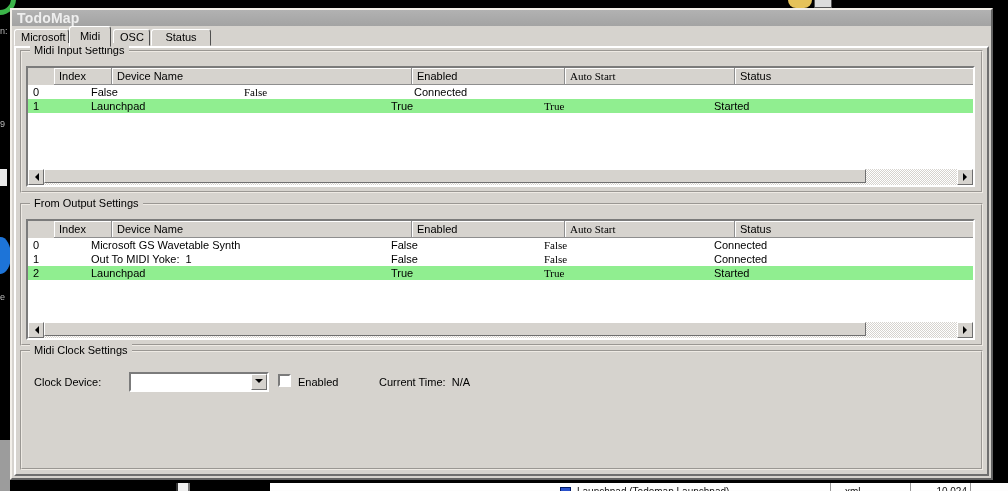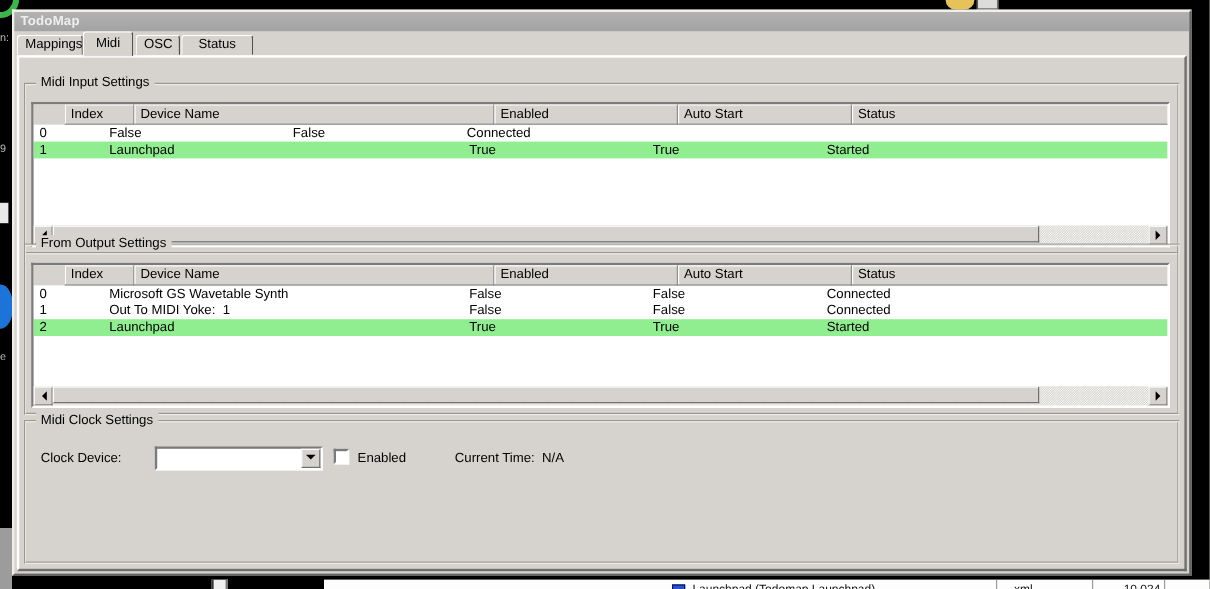--- a/index.html
+++ b/index.html
@@ -9,21 +9,21 @@
     background:#000; font-family:"Liberation Sans", sans-serif; font-size:11px; color:#000;
   }
   
   .window {
     position:absolute; left:10px; top:8px; width:983px; height:472px;
     background:#d6d3ce;
     border:2px solid; border-color:#f2efe9 #636363 #636363 #f2efe9;
   }
   .titlebar {
     height:16px; background:linear-gradient(to bottom,#b2b2b2,#a3a3a3);
-    color:#eeeeee; font-weight:bold; font-size:11px; line-height:16px;
+    color:#eeeeee; font-weight:bold; font-size:14px; line-height:16px;
     padding-left:5px; letter-spacing:0.2px;
   }
   
   .tabstrip { position:relative; height:20px; }
   .tab {
     position:absolute; height:17px; top:3px; background:#d6d3ce;
     border:1px solid; border-color:#ffffff #4f4f4f #d6d3ce #ffffff;
     border-radius:3px 3px 0 0; font-size:11px; line-height:15px;
     text-align:center; z-index:1; padding:0 6px;
   }
@@ -34,41 +34,41 @@
   .tab-osc      { left:101px;width:37px; }
   .tab-todolog  { left:139px;width:60px; }
   .page {
     position:absolute; left:2px; top:36px; width:975px; height:430px;
     background:#d6d3ce;
     border:2px solid; border-color:#ffffff #6f6f6f #6f6f6f #ffffff;
     z-index:2;
   }
   
   .group { position:absolute; left:4px; width:963px; border:2px groove #eeeae4; }
-  .group-input  { top:21px;   height:143px; }
+  .group-input  { top:2px;   height:143px; }
   .group-output { top:155px; height:143px; }
   .group-clock  { top:302px; height:120px;padding-left:28px; }
   .legend {
     position:absolute; top:-9px; left:8px; background:#d6d3ce;
     padding:0 4px; font-size:11px; line-height:14px;
   }
   
   .tablebox {
     position:absolute; left:4px; right:6px; top:14px; bottom:4px;
     background:#fff; border:2px solid; border-color:#7b7b7b #ffffff #ffffff #7b7b7b;
     overflow:hidden;
   }
   .thead { display:flex; height:17px; background:#d6d3ce;padding-left:26px; }
   .th {
     padding:1px 5px; font-size:11px; line-height:14px; white-space:pre; overflow:hidden;
     border-right:1px solid #8e8e8e; border-bottom:1px solid #8e8e8e;
     box-shadow: inset 1px 1px 0 #ffffff;
   }
   .c0 { width:58px; }  .c1 { width:300px; } .c2 { width:153px; }
-  .c3 { width:145px; } .c4 { flex:1; border-right:none; }
+  .c3 { width:170px;font-family:Liberation Serif, serif; } .c4 { flex:1; border-right:none; }
   .trow { display:flex; height:14px; background:#fff; font-size:11px; line-height:14px; }
   .trow.hl { background:var(--hl,#90ee90); }
   .td { padding:0 5px; white-space:pre; overflow:hidden; }
   
   .hscroll { position:absolute; left:0; right:0; bottom:0; height:16px; display:flex; background:#fff; }
   .sbtn {
     width:16px; height:16px; background:#d6d3ce; flex:0 0 16px;
     border:1px solid; border-color:#ffffff #6f6f6f #6f6f6f #ffffff;
     display:flex; align-items:center; justify-content:center;
   }
@@ -144,21 +144,21 @@
 <div class="frag frag-yellow"></div>
 <div class="frag frag-whiteicon"></div>
 
 <div class="window">
   <div class="titlebar">
     <span></span>
     <span>TodoMap</span>
   </div>
 
   <div class="tabstrip">
-    <div class="tab tab-mappings">Mappings</div>
+    <div class="tab tab-mappings">Microsoft</div>
     <div class="tab tab-midi active">Midi</div>
     <div class="tab tab-osc">OSC</div>
     <div class="tab tab-todolog">Status</div>
   </div>
 
   <div class="page">
 
     <div class="group group-input">
       <div class="legend">Midi Input Settings</div>
       <div class="tablebox">

